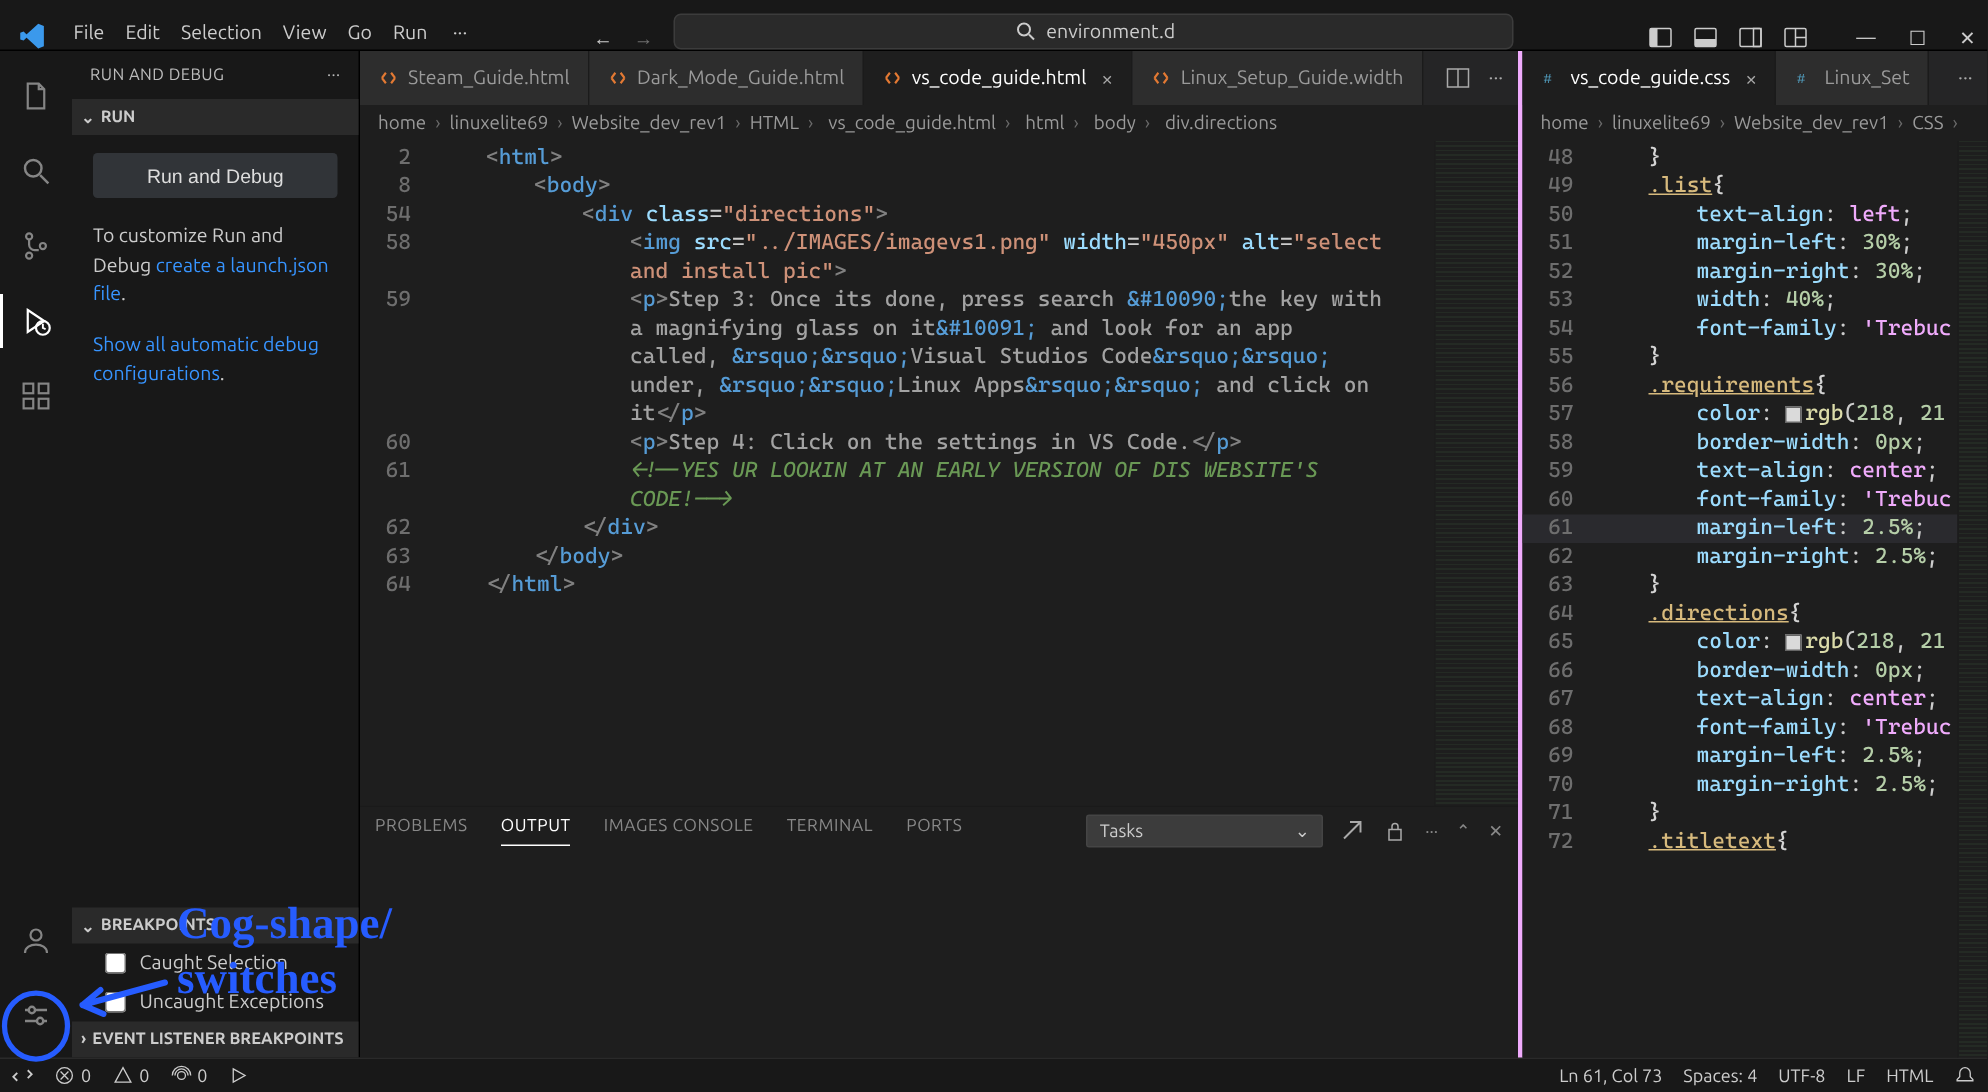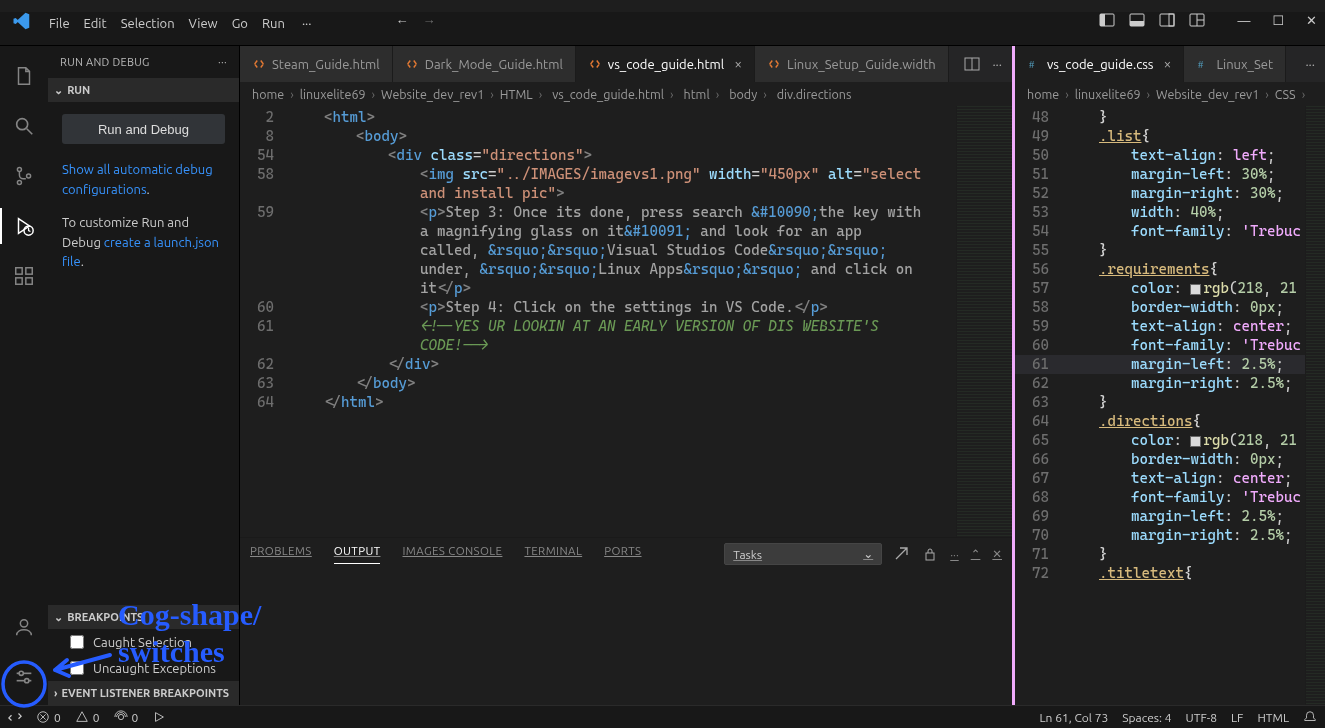--- a/index.html
+++ b/index.html
@@ -30,22 +30,22 @@
   body {
     font-family: -apple-system, "Segoe UI", Ubuntu, sans-serif;
     font-size: 13px;
     color: var(--fg);
     background: var(--bg);
     overflow: hidden;
   }
   .root { display:flex; flex-direction:column; height:728px; width:1325px; background:var(--bg); position:relative;}
   
   .titlebar {
-    height:34px; display:flex; align-items:flex-start; background:var(--bg-dark);
-    padding:0 8px; gap:4px; border-bottom:1px solid #000;margin-top:12px;
+    height:34px; display:flex; align-items:flex-end; background:var(--bg-dark);
+    padding:0 8px; gap:4px; border-bottom:1px solid #000;
   }
   .titlebar .logo { width:18px; height:18px; margin:0 8px 0 4px; }
   .menu-item { padding:4px 7px; border-radius:4px; color:var(--fg); cursor:default; font-size:13px;}
   .menu-ellipsis { padding:4px 6px; color:var(--fg);}
   .titlebar .spacer1 { width:60px; }
   .nav-arrows { display:flex; gap:14px; color:var(--fg-faint); padding:0 10px;}
   .nav-arrows .enabled { color:var(--fg); }
   .search-box {
     flex:0 0 560px; height:24px; background:#2a2a2a; border:1px solid #3c3c3c;
     border-radius:5px; display:flex; align-items:center; justify-content:center;
@@ -144,21 +144,21 @@
   .t-num { color:#b5cea8; }
   .t-brace { color:#d4d4d4; }
   .t-fn { color:#dcdcaa; }
   .hl-line { background:#2a2a2e; }
   .color-swatch { display:inline-block; width:11px; height:11px; background:#dadada; border:1px solid #666; vertical-align:middle; margin-right:2px;}
   
   .bottom-panel {
     height:168px; border-top:1px solid #1a1a1a; background:var(--bg);
     display:flex; flex-direction:column;
   }
-  .panel-tabs { height:32px; display:flex; align-items:center; padding:0 10px; gap:22px; font-size:11.5px; color:#888;text-decoration:underline;}
+  .panel-tabs { height:32px; display:flex; align-items:center; padding:0 10px; gap:22px; font-size:11.5px; color:#888;}
   .panel-tabs .ptab.active { color:#fff; border-bottom:1px solid #fff; padding-bottom:6px;}
   .panel-tabs .ptab { padding-bottom:6px; letter-spacing:.4px;}
   .panel-tabs .right { margin-left:auto; display:flex; align-items:center; gap:12px;}
   .tasks-select {
     width:158px; height:22px; background:#3c3c3c; border:1px solid #454545;
     color:#ccc; display:flex; align-items:center; justify-content:space-between;
     padding:0 8px; font-size:12px; border-radius:2px;
   }
   
   .statusbar {
@@ -192,20 +192,27 @@
         <span class="menu-item">View</span>
         <span class="menu-item">Go</span>
         <span class="menu-item">Run</span>
       </div>
     <span class="menu-ellipsis">···</span>
     <div class="spacer1"></div>
     <div class="nav-arrows">
       <span class="enabled">←</span>
       <span>→</span>
     </div>
+    <div class="search-box">
+      <svg class="icon" viewBox="0 0 24 24">
+          <circle cx="10" cy="10" r="6" stroke="#ccc" stroke-width="2" fill="none"></circle>
+          <line x1="15" y1="15" x2="20" y2="20" stroke="#ccc" stroke-width="2"></line>
+        </svg>
+      <span>environment.d</span>
+    </div>
     <div class="right-icons">
       <svg class="icon" viewBox="0 0 16 16">
           <rect x="1" y="2" width="14" height="12" rx="1" fill="none" stroke="#ccc"></rect>
           <rect x="1" y="2" width="5" height="12" fill="#ccc"></rect>
         </svg>
       <svg class="icon" viewBox="0 0 16 16">
           <rect x="1" y="2" width="14" height="12" rx="1" fill="none" stroke="#ccc"></rect>
           <rect x="1" y="9" width="14" height="5" fill="#ccc"></rect>
         </svg>
       <svg class="icon" viewBox="0 0 16 16">
@@ -283,24 +290,24 @@
       <div class="sp-title">
         <span>RUN AND DEBUG</span>
         <span>···</span>
       </div>
       <div class="section-head">
         <span>⌄</span>
         <span>RUN</span>
       </div>
       <button class="run-btn">Run and Debug</button>
       <div class="blurb">
+        <span>To customize Run and Debug </span><a>create a launch.json file</a><span>.</span>
+      </div>
+      <div class="blurb">
         <a>Show all automatic debug configurations</a><span>.</span>
-      </div>
-      <div class="blurb">
-        <span>To customize Run and Debug </span><a>create a launch.json file</a><span>.</span>
       </div>
       <div class="bp-section">
         <div class="section-head">
           <span>⌄</span>
           <span>BREAKPOINTS</span>
         </div>
         <label class="bp-row">
             <input type="checkbox" style="">
             <span>Caught Selection</span>
           </label>

